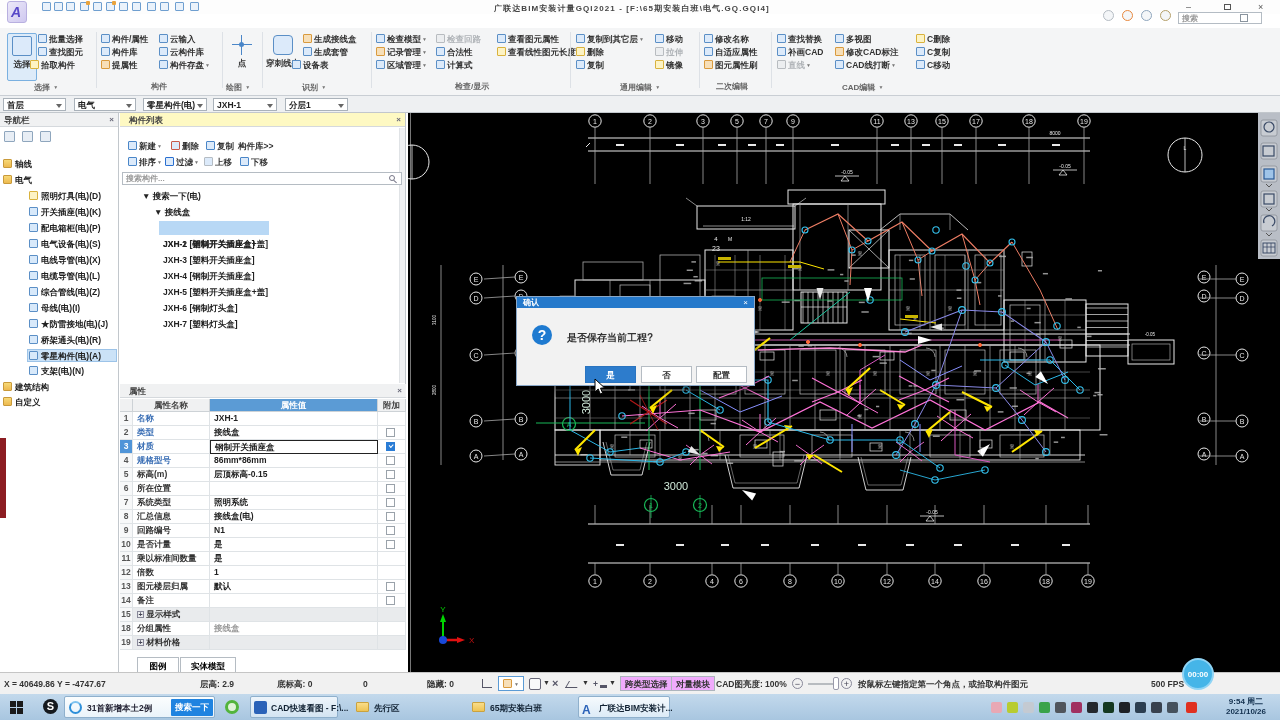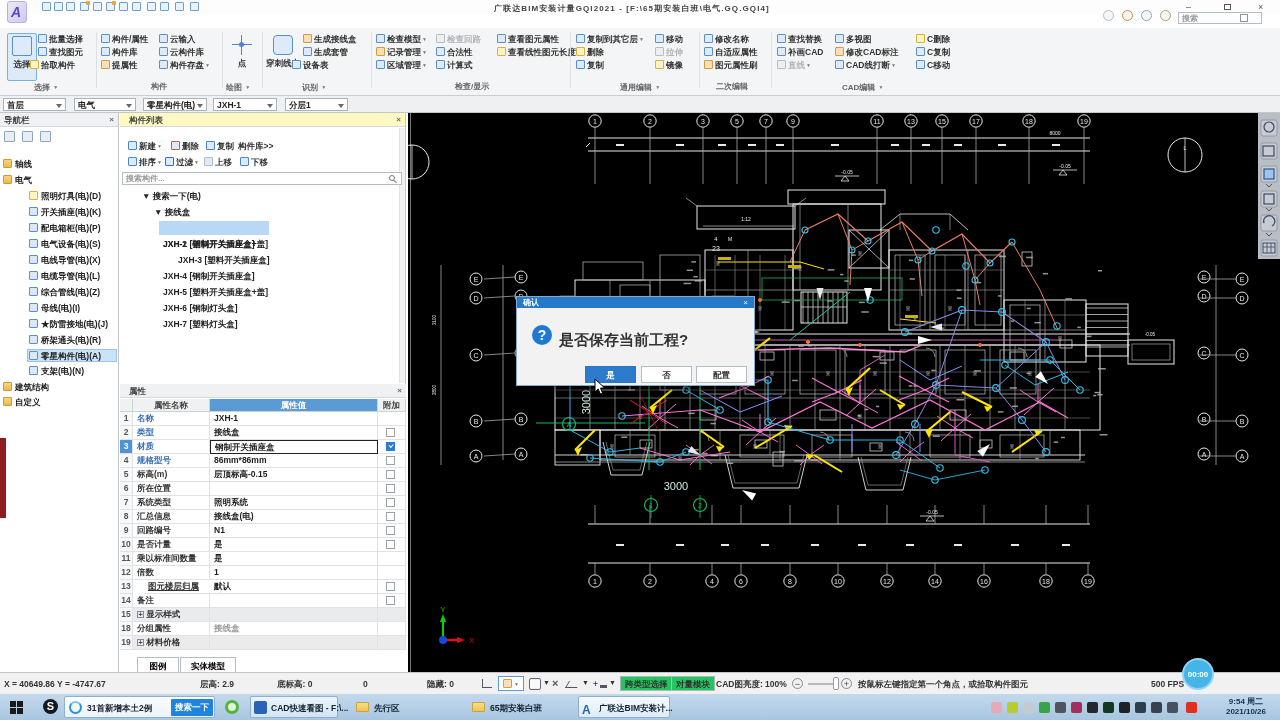--- a/index.html
+++ b/index.html
@@ -55,26 +55,26 @@
 .pc{position:absolute;height:14px;line-height:13px;border-right:1px solid #dfe3e6;border-bottom:1px solid #dfe3e6;white-space:nowrap;overflow:hidden;font-weight:600}
 .cb{position:absolute;left:8px;top:2px;width:9px;height:9px;border:1px solid #9aa2aa;background:#fff}
 .xpd{display:inline-block;width:7px;height:7px;border:1px solid #889;line-height:6px;font-size:7px;text-align:center;vertical-align:0px;color:#445}
 
 #canvas{position:absolute;left:408px;top:113px;width:872px;height:559px;background:#000}
 
 #dialog{position:absolute;left:516px;top:296px;width:239px;height:90px;background:#f2f2f2;border:1px solid #8aa8c8;box-shadow:0 3px 10px rgba(0,0,0,.5)}
 #dialog .tb{position:absolute;left:0;top:0;width:237px;height:11px;background:#2579cb;color:#fff;font-size:8px;line-height:11px;padding-left:6px;font-weight:600}
 #dialog .x{position:absolute;right:6px;top:0;color:#fff;font-size:8px;line-height:11px}
 #dialog .qi{position:absolute;left:15px;top:28px;width:20px;height:20px;border-radius:50%;background:#1e7ad0;color:#fff;font-size:14px;font-weight:bold;text-align:center;line-height:20px}
-#dialog .msg{position:absolute;left:42px;top:34px;font-size:15px;color:#333;font-weight:600}
+#dialog .msg{position:absolute;left:50px;top:34px;font-size:10px;color:#333;font-weight:600}
 .dbtn{position:absolute;top:69px;width:51px;height:17px;font-size:8.5px;line-height:16px;text-align:center;font-weight:600}
 
 #statusbar{position:absolute;left:0;top:672px;width:1280px;height:22px;background:#f1f1f1;border-top:1px solid #c5c5c5;font-size:8.5px;color:#333}
 .st{position:absolute;top:6px;white-space:nowrap;font-weight:600}
-.stbox{position:absolute;top:3px;height:15px;border:1px solid #adb5bd;background:#22c55e;font-size:8.5px;line-height:14px;padding:0 4px;font-weight:600;color:#333}
+.stbox{position:absolute;top:3px;height:15px;border:1px solid #adb5bd;background:#f0abfc;font-size:8.5px;line-height:14px;padding:0 4px;font-weight:600;color:#333}
 
 #taskbar{position:absolute;left:0;top:694px;width:1280px;height:26px;background:linear-gradient(#c3d9ec,#a8c6e0)}
 .tkapp{position:absolute;top:2px;height:22px;border:1px solid #8fb0cc;background:linear-gradient(#eef5fb,#d3e4f2);border-radius:2px;font-size:8.5px;color:#123;line-height:20px;white-space:nowrap;font-weight:600}
 .tray{position:absolute;top:8px;width:11px;height:11px;border-radius:2px}
 #clock{position:absolute;right:14px;top:3px;font-size:8px;color:#13314f;text-align:center;line-height:10px;font-weight:600}
 </style></head>
 <body>
 <div id="app">
 <div id="titlebar">
 <div class="abs" style="left:7px;top:1px;width:20px;height:22px;border-radius:3px;background:linear-gradient(135deg,#ece9f8,#cfc8f0);border:1px solid #b8b0e0">
@@ -205,21 +205,21 @@
 <span class="ltb" style="left:8px;top:43px"><span class="ri" style="border-color:#4a86c8"></span>排序<span class="dn">▼</span></span>
 <span class="ltb" style="left:45px;top:43px"><span class="ri" style="border-color:#2a6fd0"></span>过滤<span class="dn">▼</span></span>
 <span class="ltb" style="left:84px;top:43px"><span class="ri" style="border-color:#b5bcc3"></span>上移</span>
 <span class="ltb" style="left:120px;top:43px"><span class="ri" style="border-color:#4a86c8"></span>下移</span>
 <div class="searchbox">搜索构件...<span class="abs" style="right:6px;top:2px;width:6px;height:6px;border:1.2px solid #778;border-radius:50%"></span><span class="abs" style="right:4px;top:8px;width:4px;height:1.2px;background:#778;transform:rotate(40deg)"></span></div>
 <span class="treeit" style="left:22px;top:76px">▼ 搜索一下(电)</span>
 <span class="treeit" style="left:34px;top:92px">▼ 接线盒</span>
 <span class="abs" style="left:39px;top:108px;width:110px;height:14px;background:#b8d8f5"></span>
 <span class="treeit" style="left:43px;top:124px">JXH-1 [钢制开关插座盒]</span>
 <span class="treeit" style="left:43px;top:124px">JXH-2 [塑料开关插座盒+盖]</span>
-<span class="treeit" style="left:58px;top:140px">JXH-3 [塑料开关插座盒]</span>
+<span class="treeit" style="left:43px;top:140px">JXH-3 [塑料开关插座盒]</span>
 <span class="treeit" style="left:43px;top:156px">JXH-4 [钢制开关插座盒]</span>
 <span class="treeit" style="left:43px;top:172px">JXH-5 [塑料开关插座盒+盖]</span>
 <span class="treeit" style="left:43px;top:188px">JXH-6 [钢制灯头盒]</span>
 <span class="treeit" style="left:43px;top:204px">JXH-7 [塑料灯头盒]</span>
 </div>
 <div id="propgrid">
       <div class="hd">属性<span style="position:absolute;right:4px;top:2px;color:#667;font-size:8px">×</span></div>
 <div class="pg-hrow">
         <span class="pgc" style="left:0;width:13px;background:#f0f1f2"></span>
         <span class="pgc" style="left:13px;width:77px;background:#f0f1f2;color:#444">属性名称</span>
@@ -316,21 +316,21 @@
       </div>
 <div class="prow" style="top:182px">
 <span class="pc" style="left:0;width:13px;text-align:center;background:#f7f8f9;color:#555">12</span>
 <span class="pc" style="left:13px;width:77px;padding-left:4px;color:#333;">倍数</span>
 <span class="pc" style="left:90px;width:168px;color:#222;padding-left:4px;">1</span>
 <span class="pc" style="left:258px;width:28px;">
 </span>
       </div>
 <div class="prow" style="top:196px">
 <span class="pc" style="left:0;width:13px;text-align:center;background:#f7f8f9;color:#555">13</span>
-<span class="pc" style="left:24px;width:77px;padding-left:4px;color:#333;text-decoration:underline;">图元楼层归属</span>
+<span class="pc" style="left:13px;width:77px;padding-left:4px;color:#333;">图元楼层归属</span>
 <span class="pc" style="left:90px;width:168px;color:#222;padding-left:4px;">默认</span>
 <span class="pc" style="left:258px;width:28px;">
 <span class="cb"></span>
 </span>
       </div>
 <div class="prow" style="top:210px">
 <span class="pc" style="left:0;width:13px;text-align:center;background:#f7f8f9;color:#555">14</span>
 <span class="pc" style="left:13px;width:77px;padding-left:4px;color:#333;">备注</span>
 <span class="pc" style="left:90px;width:168px;color:#222;padding-left:4px;"></span>
 <span class="pc" style="left:258px;width:28px;">

